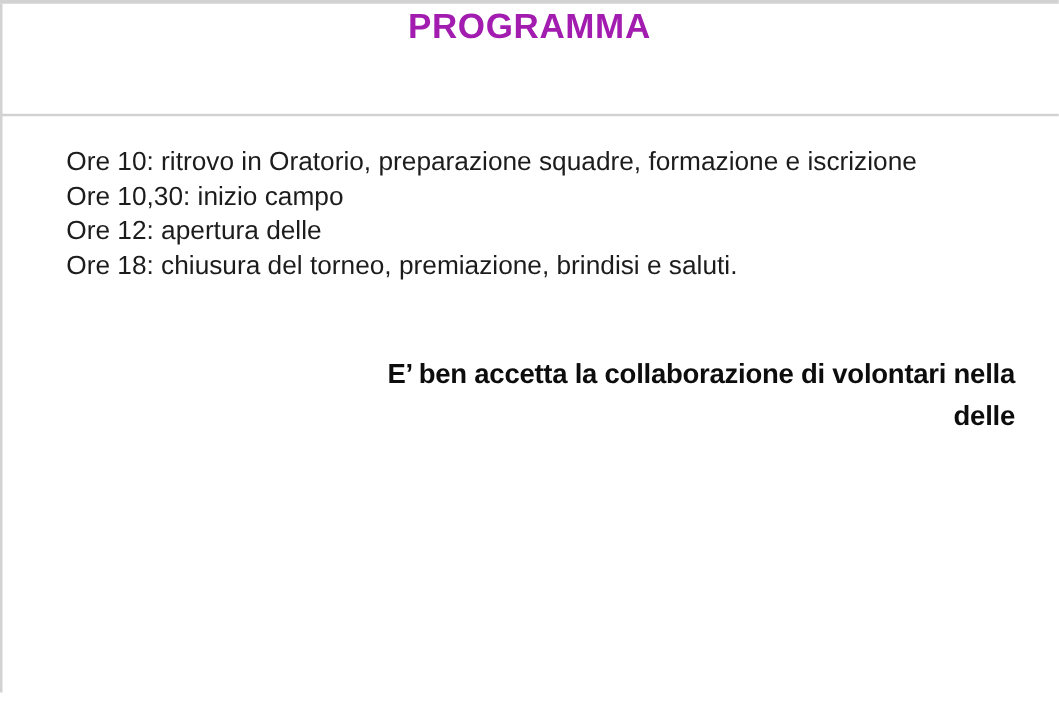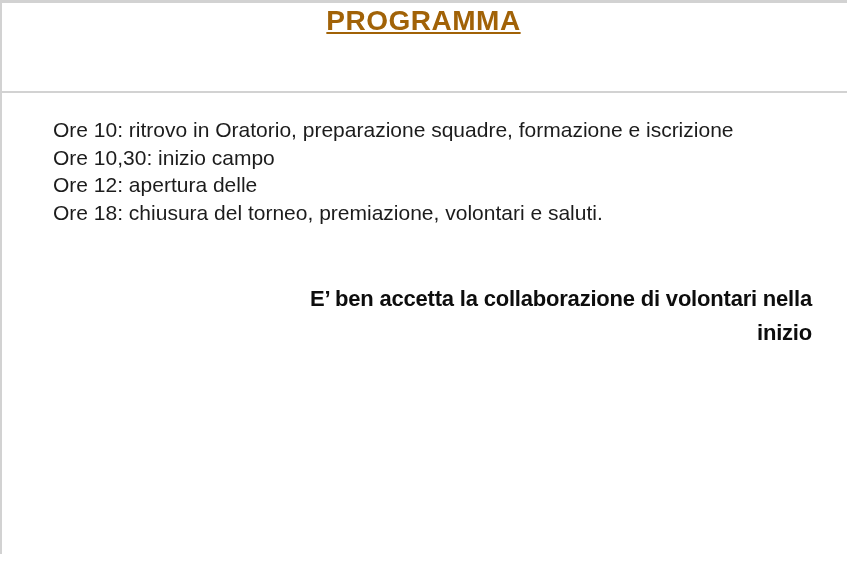--- a/index.html
+++ b/index.html
@@ -42,23 +42,22 @@
     left: 0;
     width: 100%;
     text-align: center;
   }
   .title {
     margin: 0;
     display: inline-block;
     font-size: 28px;
     font-weight: bold;
     letter-spacing: 0.5px;
-    color: #a16207;
+    color: #a21caf;
     line-height: 30px;
-    text-decoration: underline;
   }
   .divider {
     position: absolute;
     top: 91px;
     left: 0;
     width: 100%;
     height: 2px;
     background: #d2d2d2;
   }
   .schedule {
@@ -97,21 +96,21 @@
   <div class="header">
     <h1 class="title">PROGRAMMA</h1>
   </div>
 
   <div class="divider"></div>
 
   <div class="schedule">
     <div>Ore 10: ritrovo in Oratorio, preparazione squadre, formazione e iscrizione</div>
     <div>Ore 10,30: inizio campo</div>
     <div>Ore 12: apertura delle</div>
-    <div>Ore 18: chiusura del torneo, premiazione, volontari e saluti.</div>
+    <div>Ore 18: chiusura del torneo, premiazione, brindisi e saluti.</div>
   </div>
 
   <div class="notice">
     <div>E’ ben accetta la collaborazione di volontari nella</div>
-    <div>inizio</div>
+    <div>delle</div>
   </div>
 
 </div>
 
 </body></html>

